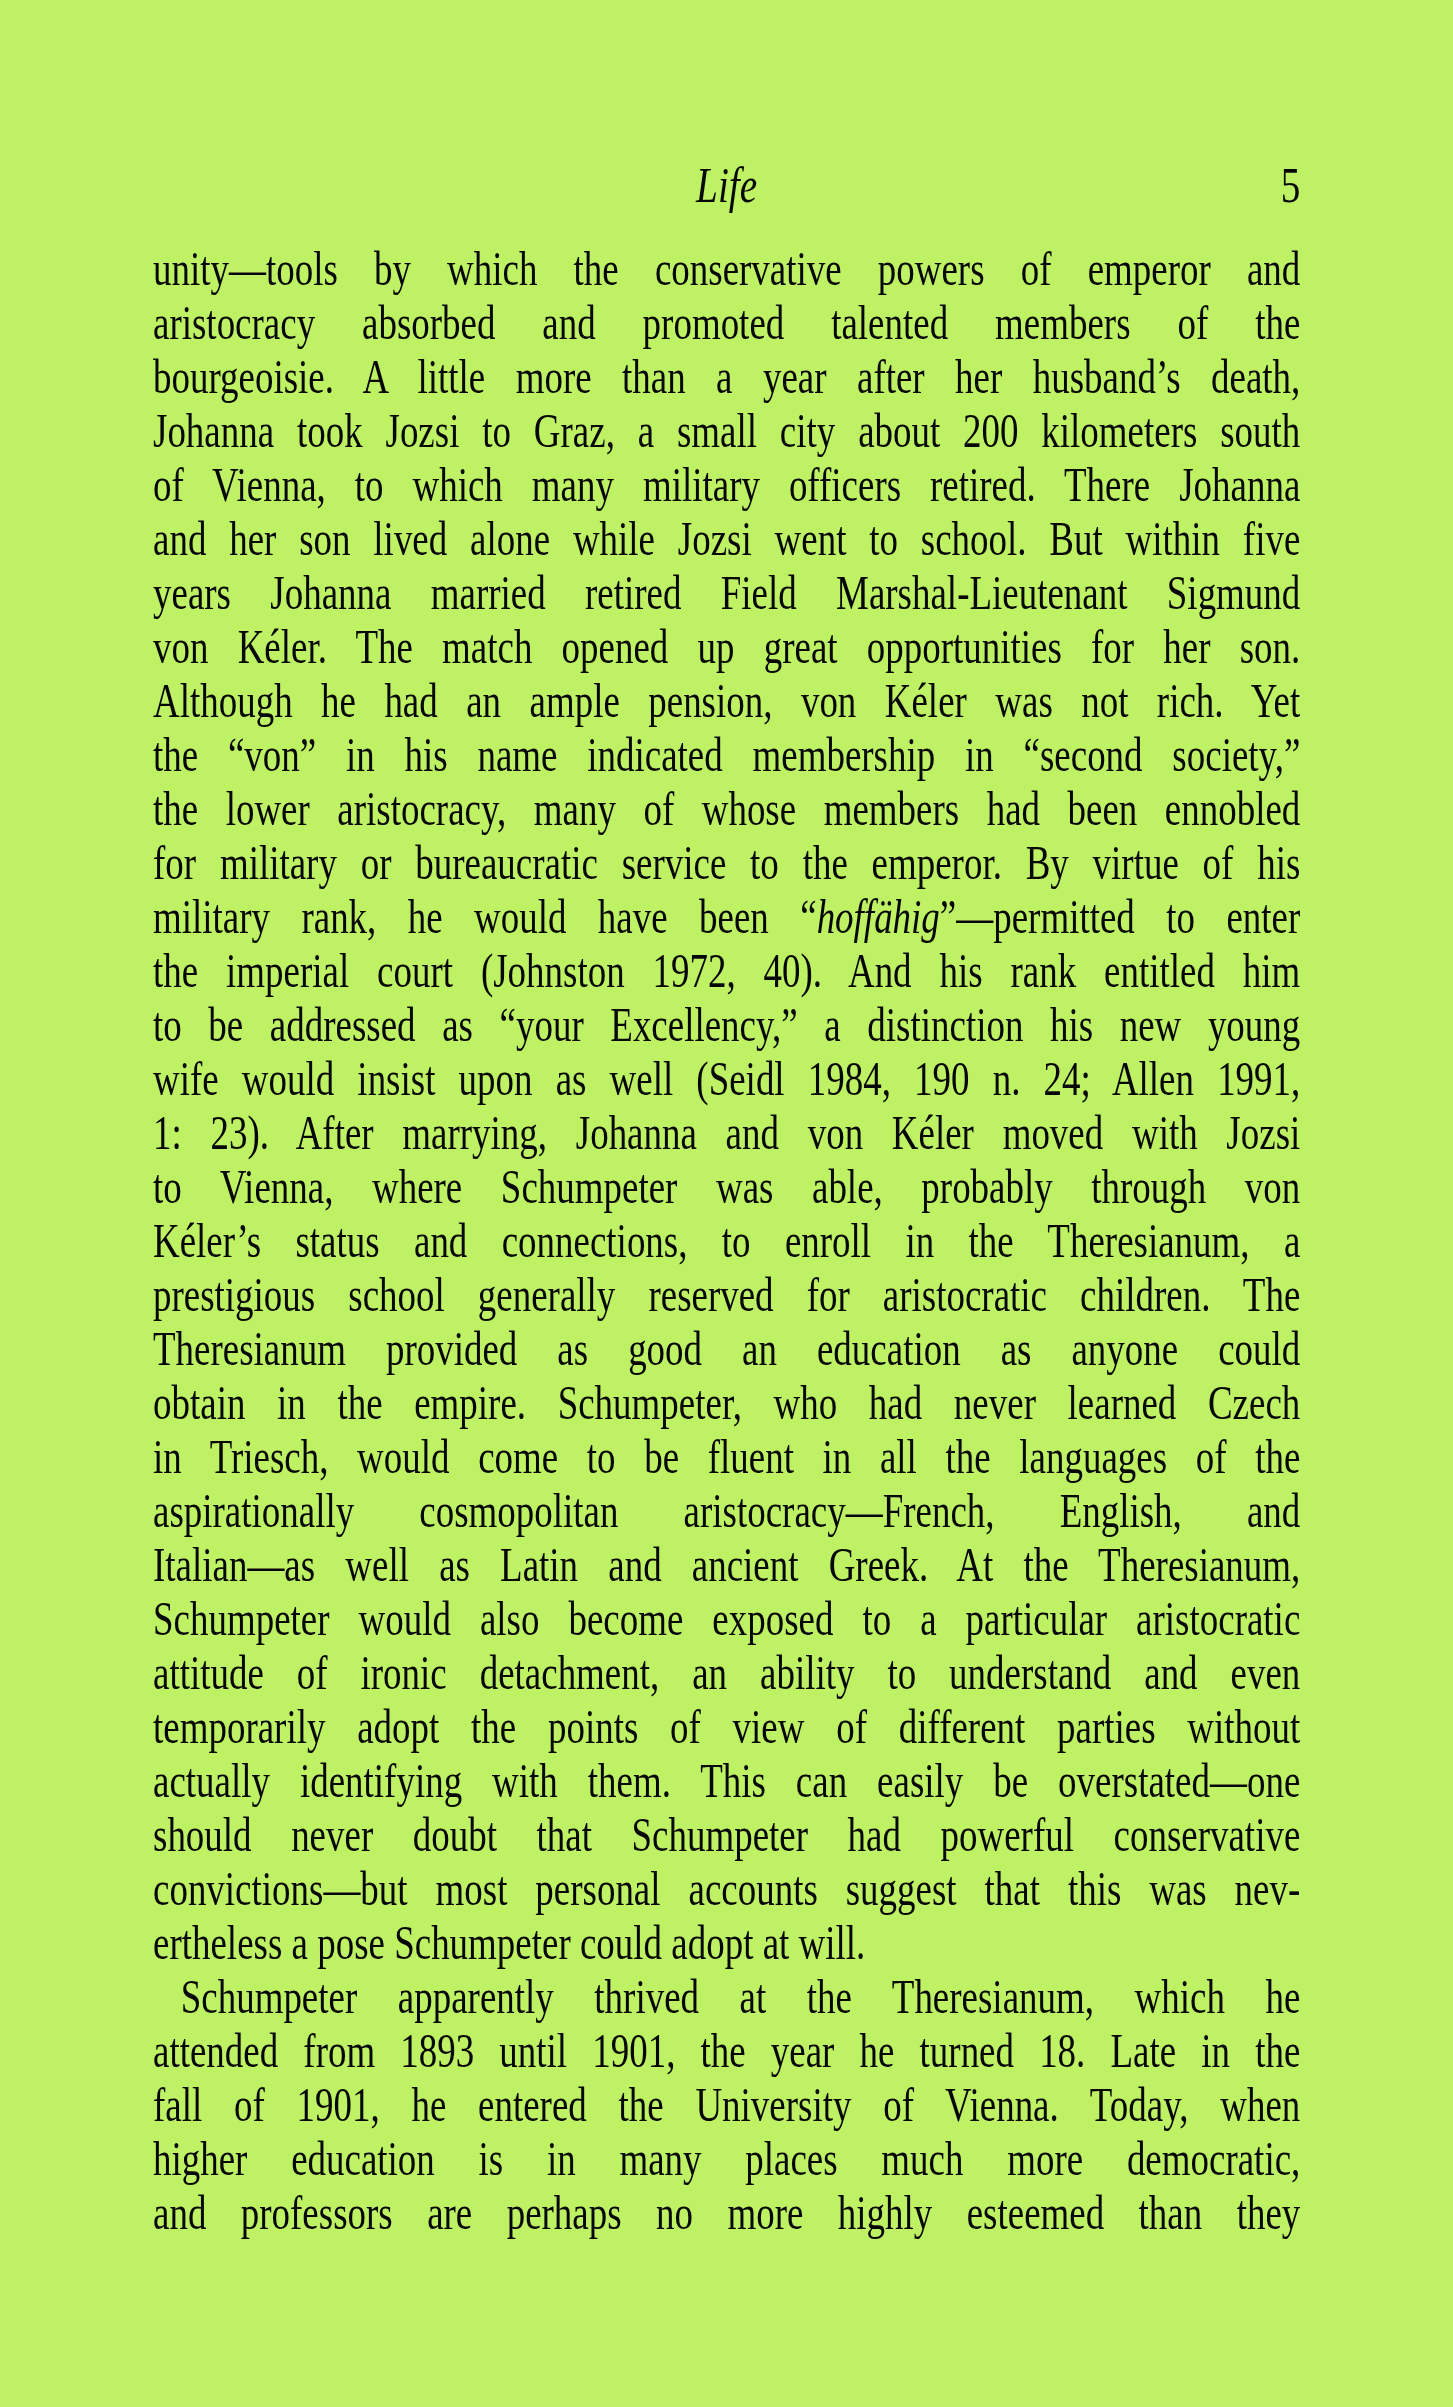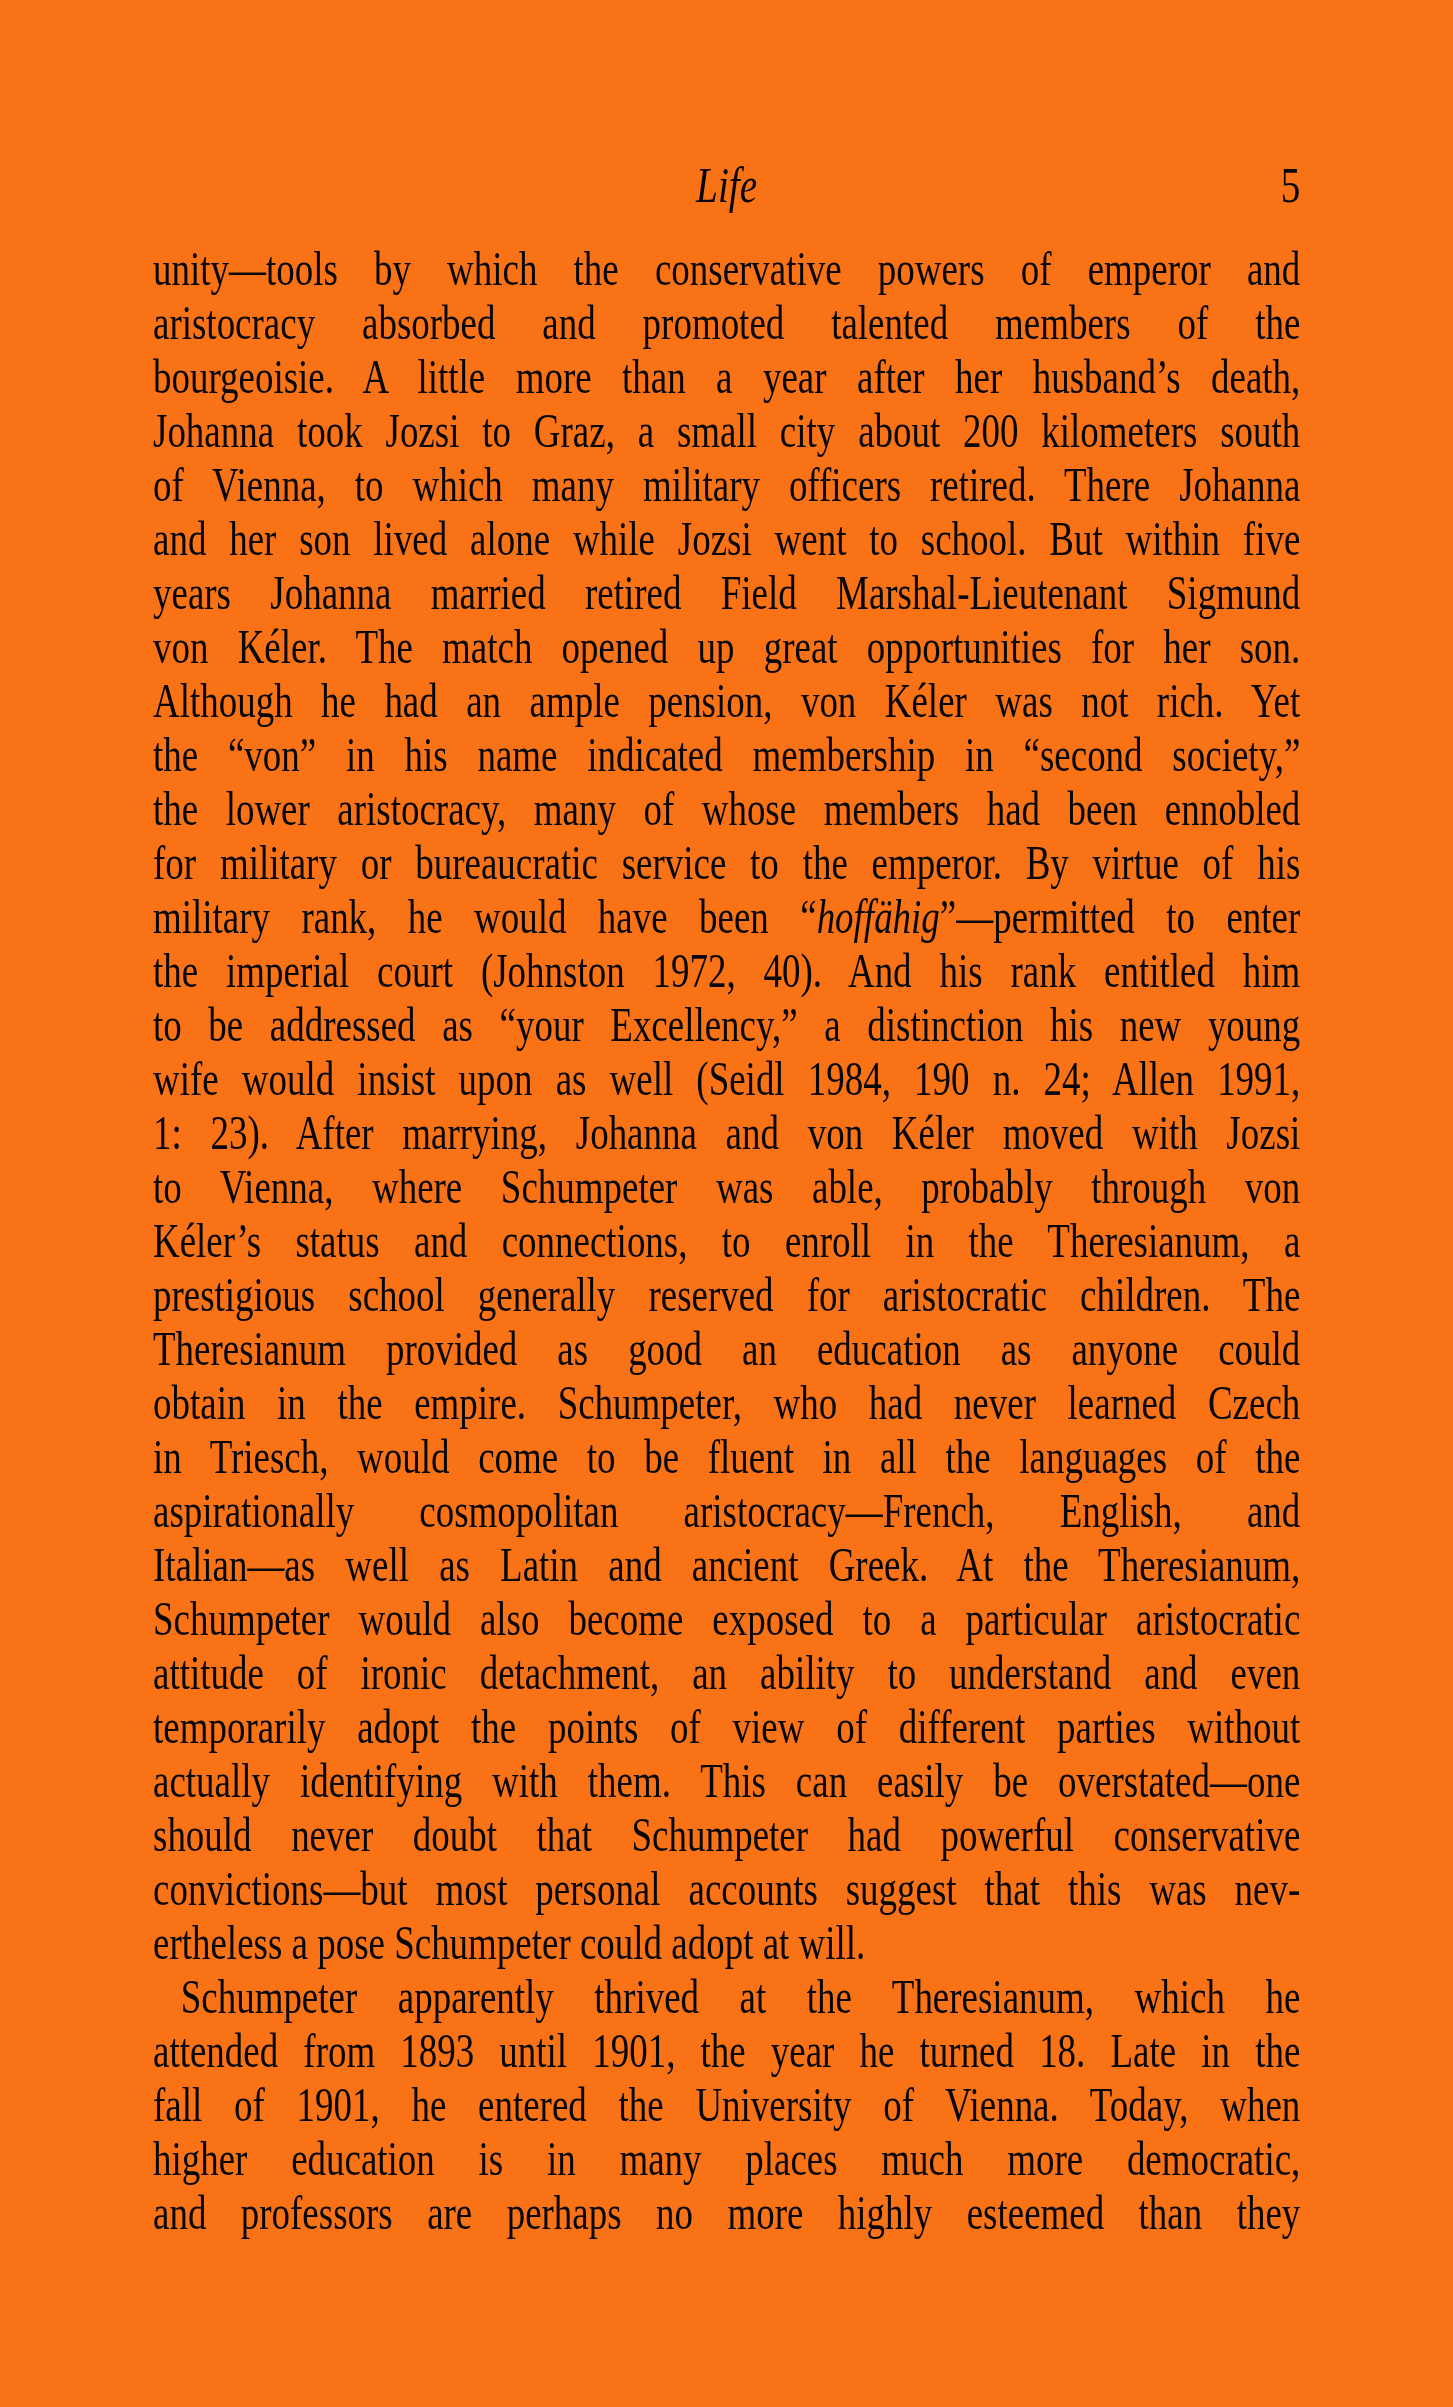--- a/index.html
+++ b/index.html
@@ -4,21 +4,21 @@
 <style>
   html, body {
     margin: 0;
     padding: 0;
     background: #ffffff;
   }
   .page {
     position: relative;
     width: 1453px;
     height: 2407px;
-    background: #f97316;
+    background: #bef264;
     overflow: hidden;
     font-family: "Liberation Serif", serif;
     color: #070707;
   }
   
   .content {
     position: absolute;
     left: 153px;
     top: 158px;
     width: 1490px;

